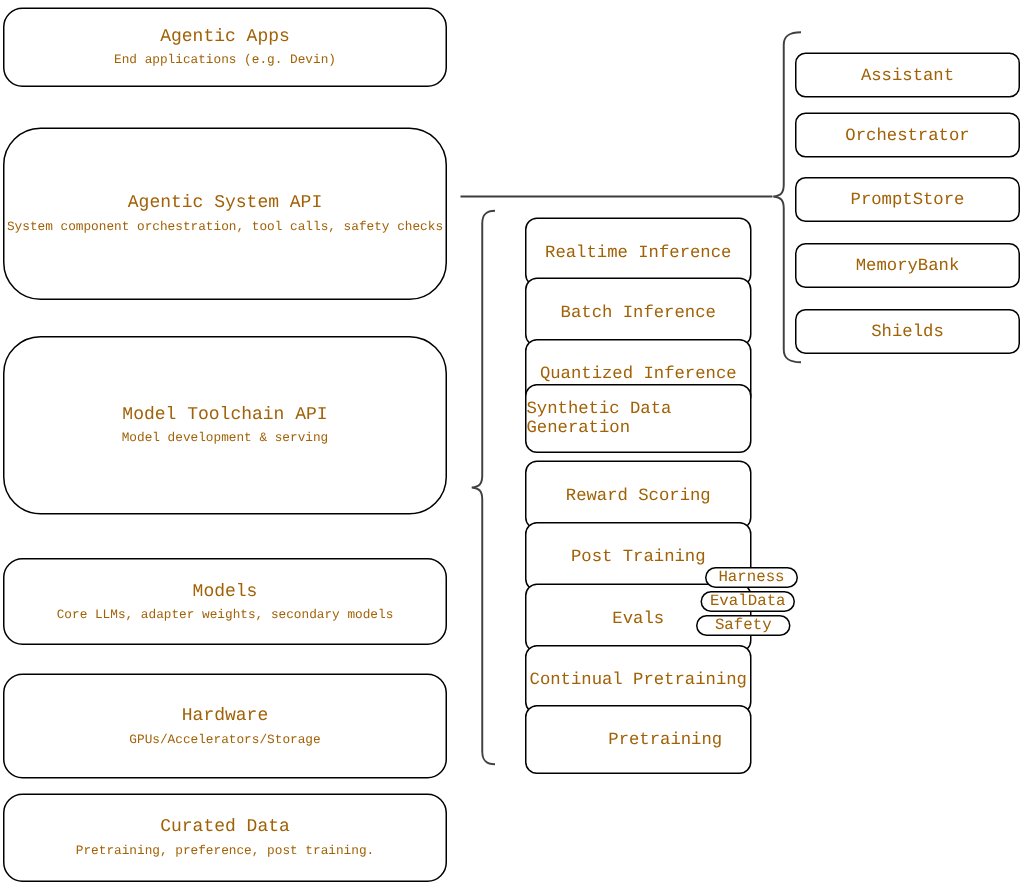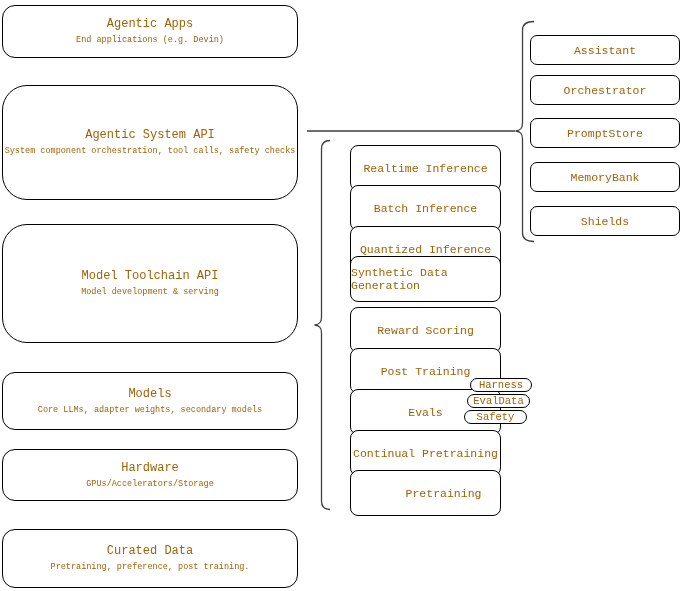--- a/index.html
+++ b/index.html
@@ -38,21 +38,21 @@
     text-align: center;
     z-index: 2;
   }
   .layer-title    { font-size: 12px; line-height: 15px; }
   .layer-subtitle { font-size: 8.5px; line-height: 12px; margin-top: 2px; }
 
   #layer-agentic-apps        { top: 5px;   height: 53px;  border-radius: 13px; }
   #layer-agentic-system-api  { top: 85px;  height: 115px; border-radius: 25px; }
   #layer-model-toolchain-api { top: 224px; height: 119px; border-radius: 25px; }
   #layer-models              { top: 372px; height: 58px;  border-radius: 13px; }
-  #layer-hardware            { top: 449px; height: 52px;  border-radius: 13px; }
+  #layer-hardware            { top: 449px; height: 70px;  border-radius: 13px; }
   #layer-curated-data        { top: 529px; height: 59px;  border-radius: 13px; }
 
   
   .mbox {
     position: absolute;
     left: 330px;
     width: 151px;
     height: 46px;
     border: 1.3px solid #000000;
     border-radius: 8px;

